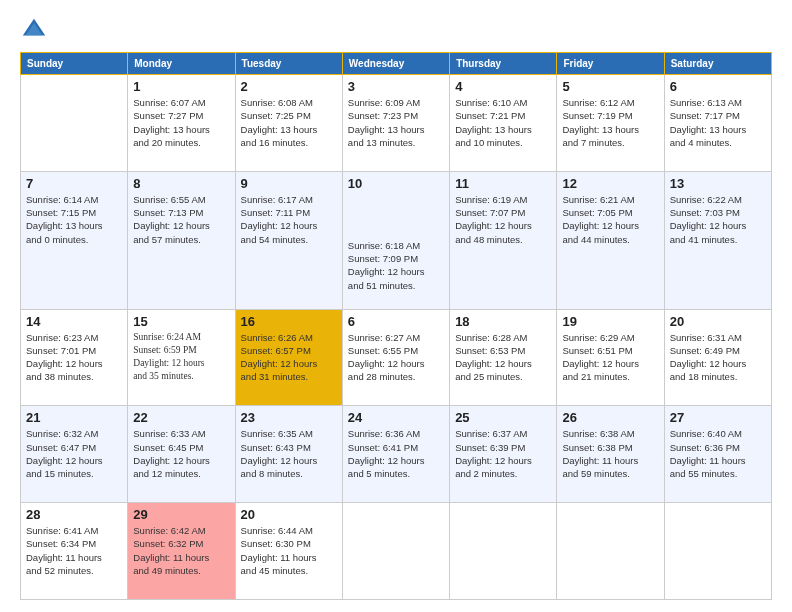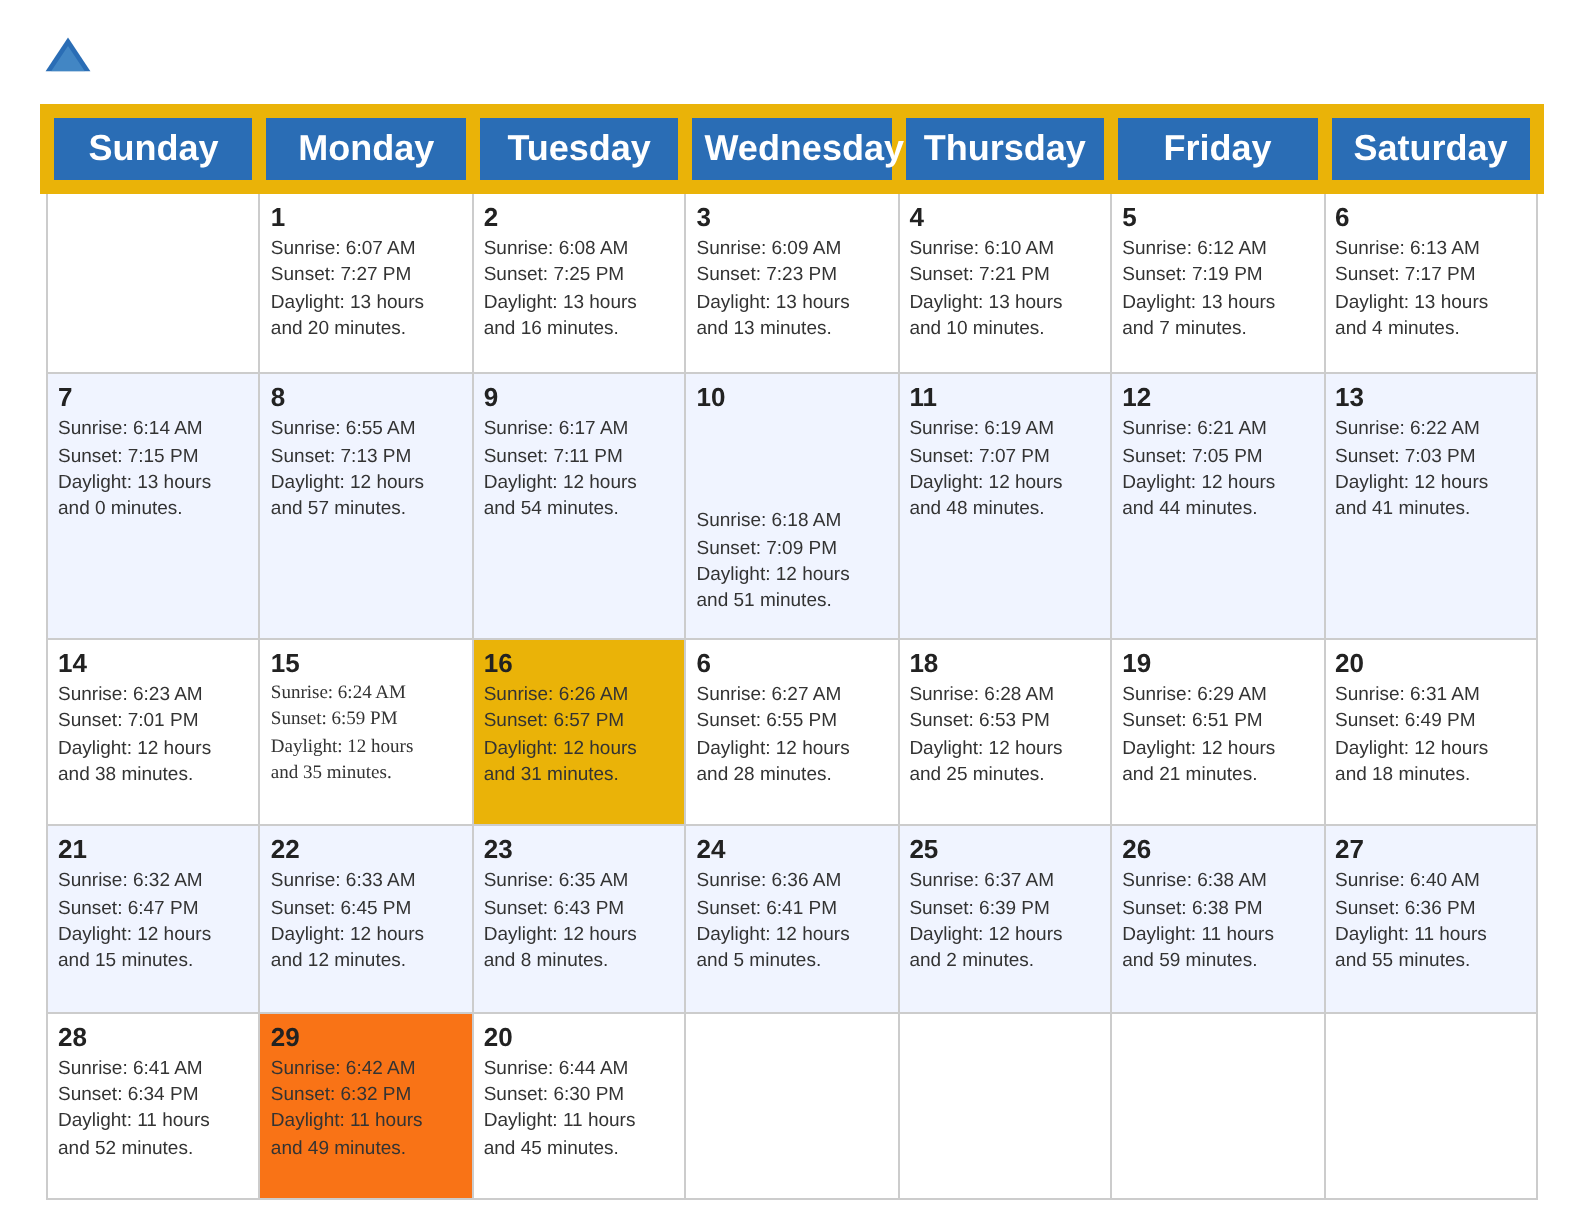--- a/index.html
+++ b/index.html
@@ -55,25 +55,25 @@
     .calendar {
       flex: 1;
       border: 1px solid #ccc;
       border-collapse: collapse;
       width: 100%;
       table-layout: fixed;
     }
     .calendar th {
       background-color: #2a6db5;
       color: #fff;
-      font-size: 18px;
+      font-size: 10px;
       font-weight: bold;
       padding: 5px 6px;
-      border: 7px solid #eab308;
-      text-align: center;
+      border: 1px solid #eab308;
+      text-align: left;
     }
     .calendar td {
       border: 1px solid #ccc;
       vertical-align: top;
       padding: 4px 5px;
       font-size: 10px;
       color: #333;
       height: 88px;
     }
     .day-number {
@@ -334,21 +334,21 @@
           </td>
         </tr>
         <tr>
           <td style="background-color: rgb(255, 255, 255);">
             <span class="day-number">28</span>
             <div class="cell-info" style="white-space: pre-line;">Sunrise: 6:41 AM
 Sunset: 6:34 PM
 Daylight: 11 hours
 and 52 minutes.</div>
           </td>
-          <td style="background-color: #f97316;">
+          <td style="background-color: #fca5a5;">
             <span class="day-number">29</span>
             <div class="cell-info" style="white-space: pre-line;">Sunrise: 6:42 AM
 Sunset: 6:32 PM
 Daylight: 11 hours
 and 49 minutes.</div>
           </td>
           <td style="background-color: rgb(255, 255, 255);">
             <span class="day-number">20</span>
             <div class="cell-info" style="white-space: pre-line;">Sunrise: 6:44 AM
 Sunset: 6:30 PM

